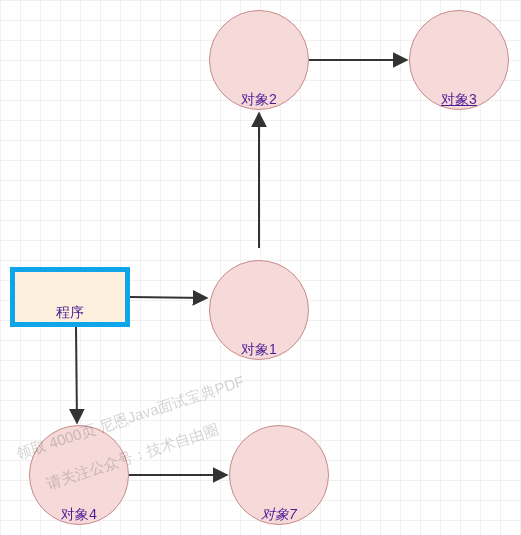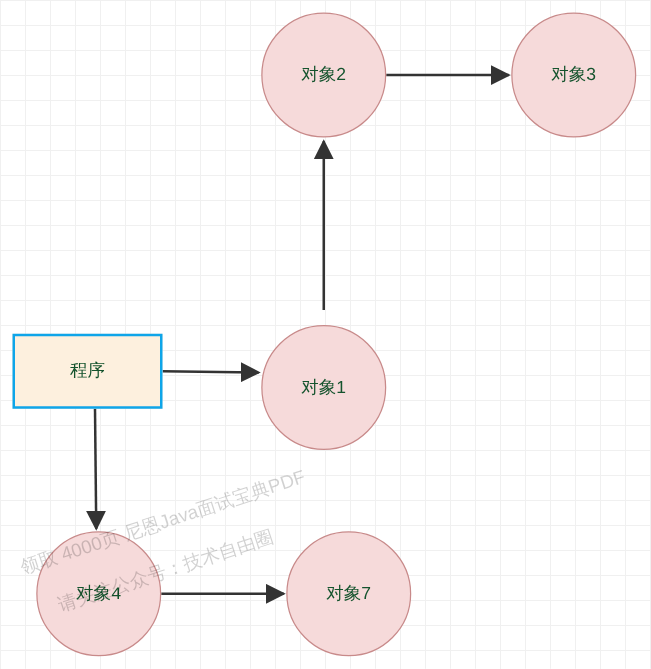--- a/index.html
+++ b/index.html
@@ -14,36 +14,36 @@
       linear-gradient(#f0f0f0 1px, transparent 1px),
       linear-gradient(90deg, #f0f0f0 1px, transparent 1px),
       linear-gradient(#e8e8e8 1px, transparent 1px),
       linear-gradient(90deg, #e8e8e8 1px, transparent 1px);
     background-size: 20px 20px, 20px 20px, 80px 80px, 80px 80px;
     overflow: hidden;
   }
   .node {
     position: absolute;
     display: flex;
-    align-items: center;
+    align-items: flex-end;
     justify-content: center;
-    color: #14532d;
+    color: #4c1d95;
   }
   .circle {
     width: 100px;
     height: 100px;
     border-radius: 50%;
     background: #f6dada;
     border: 1px solid #c88a8a;
   }
   .rect {
     width: 120px;
     height: 60px;
     background: #fdf0de;
-    border: 2px solid #0ea5e9;
+    border: 5px solid #0ea5e9;
   }
   svg.edges {
     position: absolute;
     top: 0; left: 0;
     width: 521px; height: 535px;
     pointer-events: none;
   }
   .watermark {
     position: absolute;
     color: rgba(0,0,0,0.18);
@@ -76,24 +76,24 @@
 
 <div class="node rect" style="left:10px;top:267px;">
   <span>程序</span>
 </div>
 <div class="node circle" style="left:209px;top:260px;">
   <span>对象1</span>
 </div>
 <div class="node circle" style="left:209px;top:10px;">
   <span>对象2</span>
 </div>
-<div class="node circle" style="left:409px;top:10px;">
+<div class="node circle" style="left:409px;top:10px;text-decoration:underline;">
   <span>对象3</span>
 </div>
 <div class="node circle" style="left:29px;top:425px;font-family:Liberation Mono, monospace;">
   <span>对象4</span>
 </div>
-<div class="node circle" style="left:229px;top:425px;">
+<div class="node circle" style="left:229px;top:425px;font-style:italic;">
   <span>对象7</span>
 </div>
 
 <div class="watermark" style="left:20px; top:445px; transform: rotate(-18deg);">领取 4000页 尼恩Java面试宝典PDF</div>
 <div class="watermark" style="left:50px; top:475px; transform: rotate(-18deg);">请关注公众号：技术自由圈</div>
 
 </body></html>

